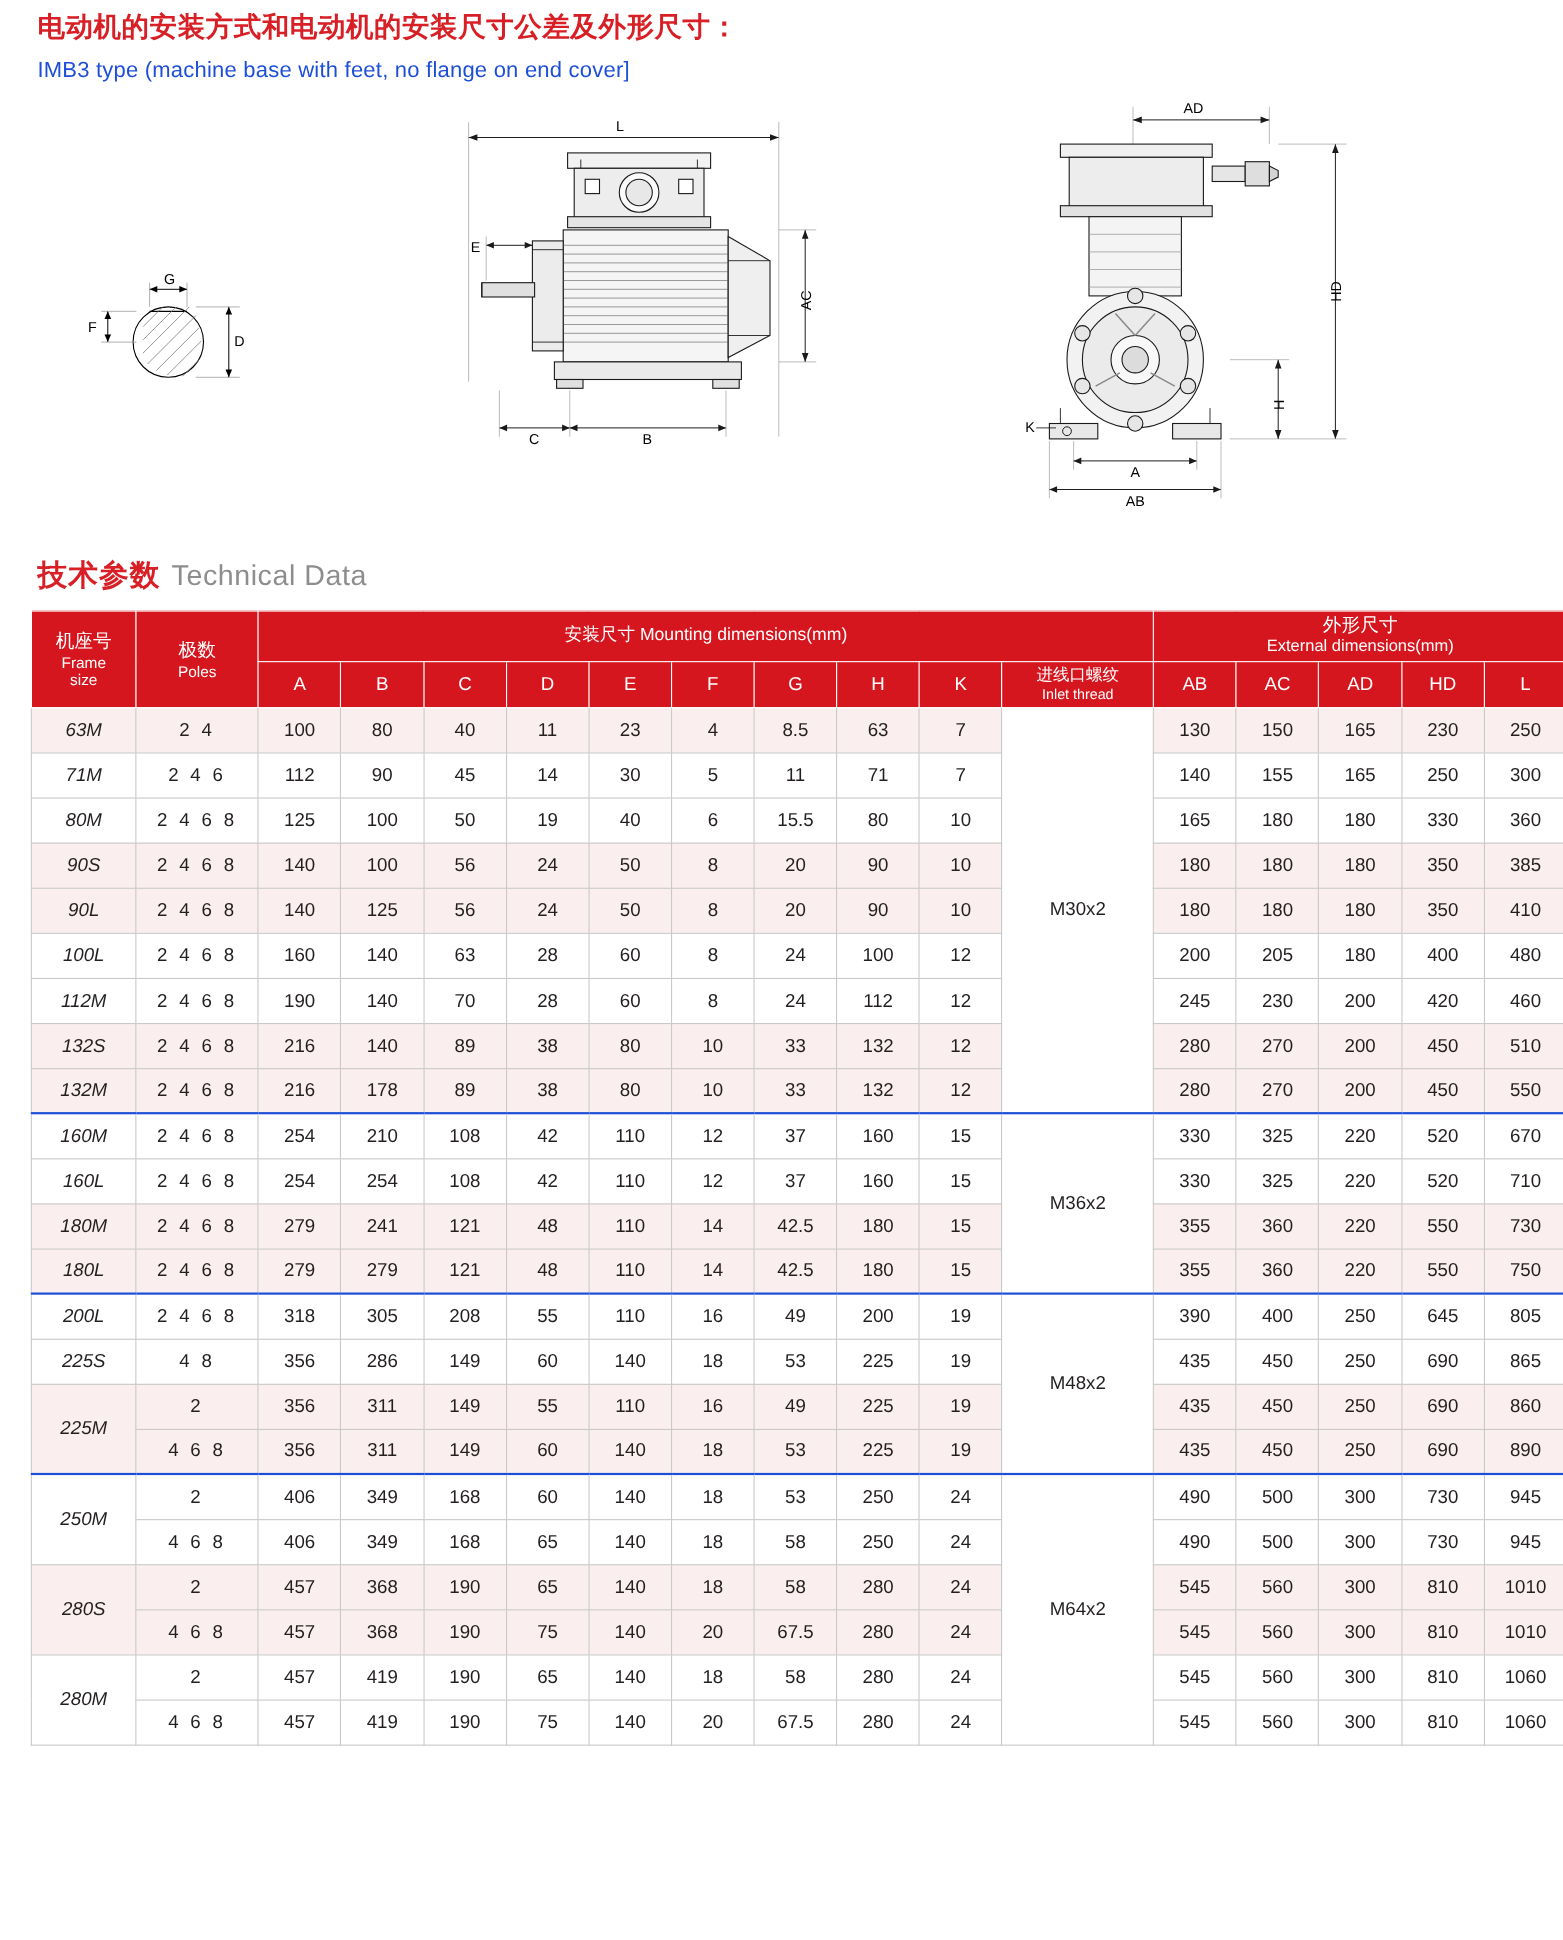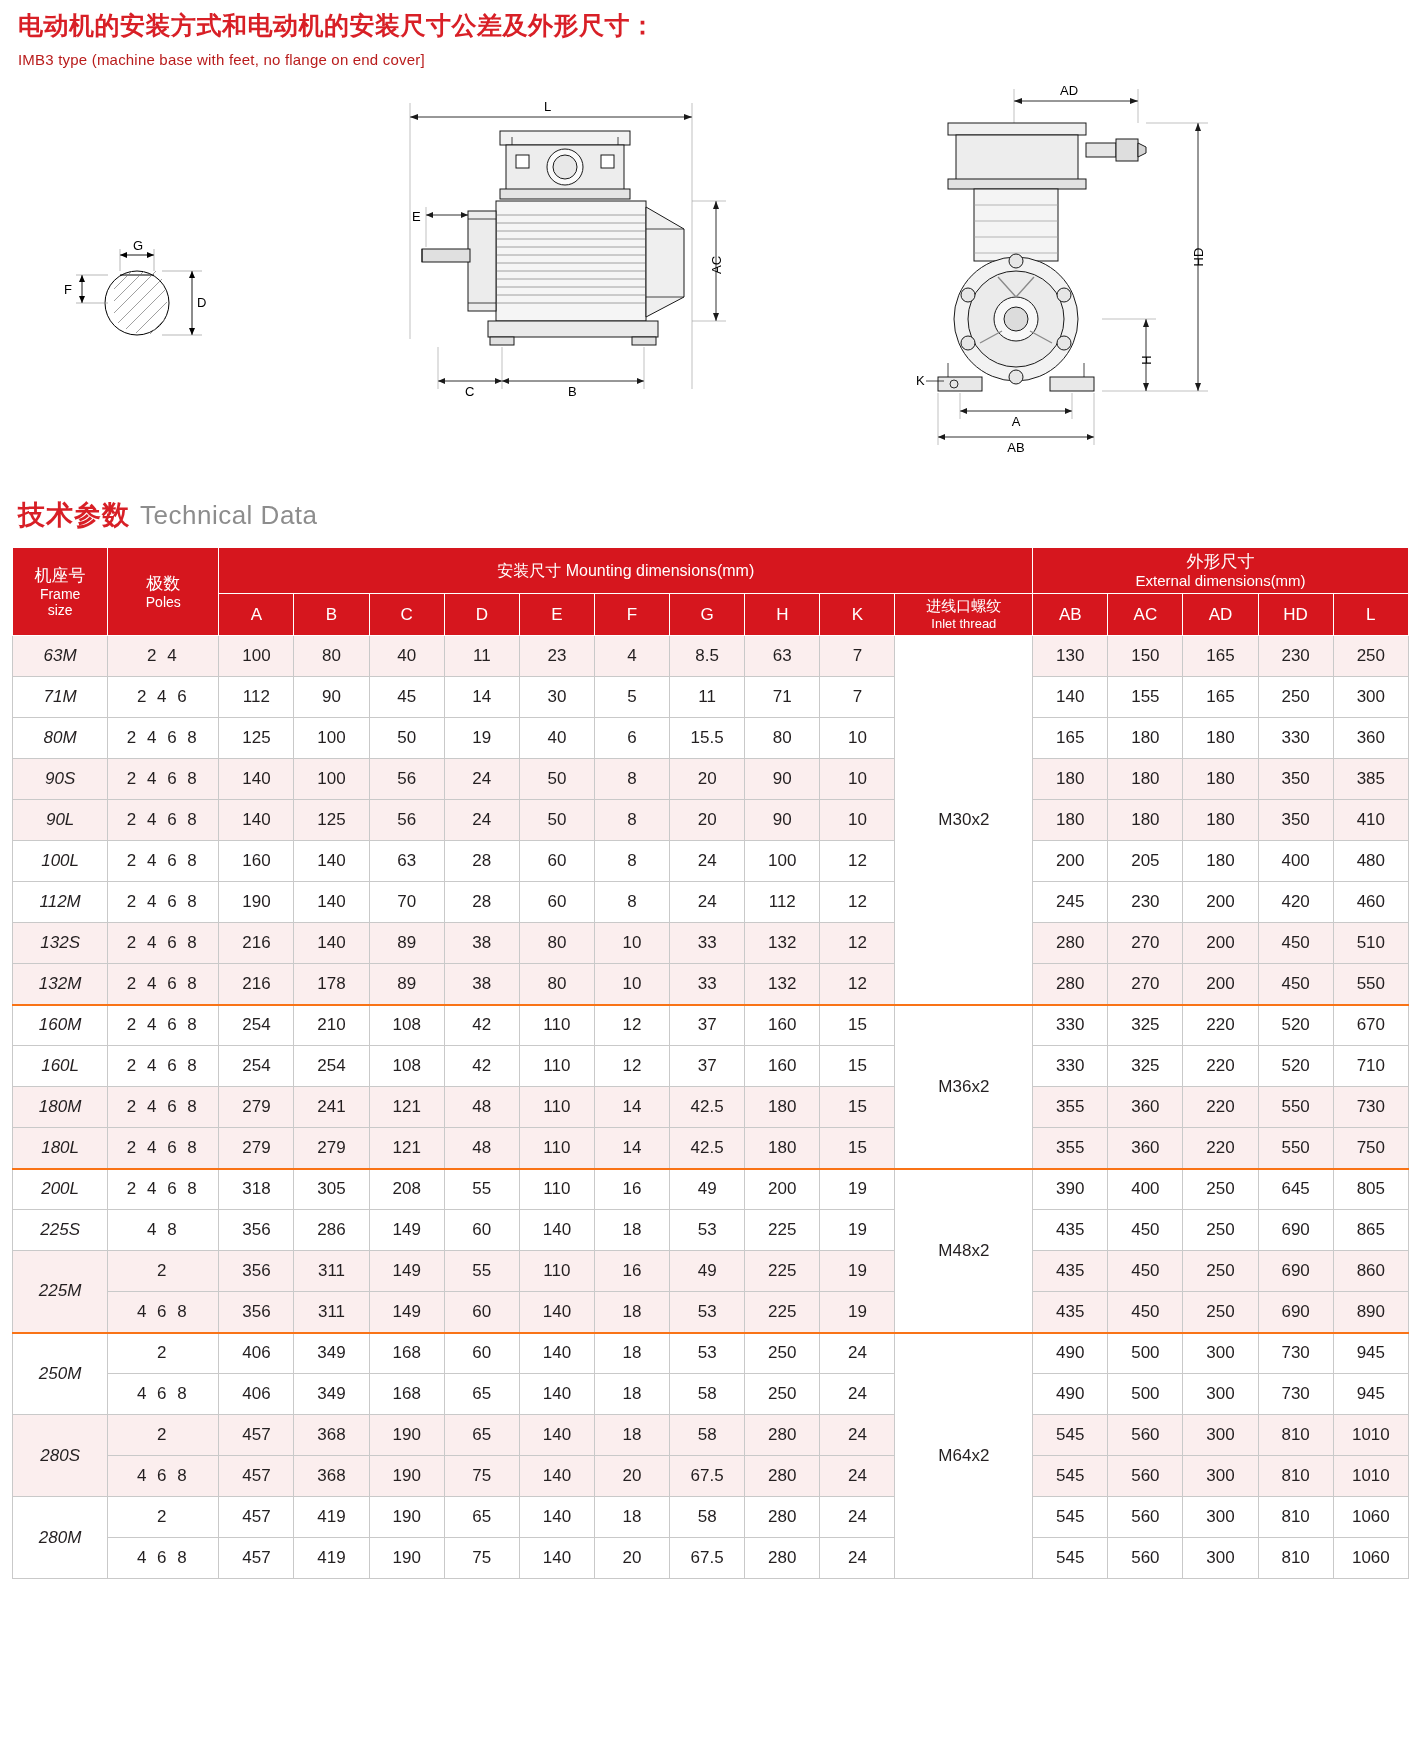--- a/index.html
+++ b/index.html
@@ -6,35 +6,35 @@
   html, body { margin:0; padding:0; }
   body {
     width: 1421px;
     height: 1764px;
     background: #ffffff;
     font-family: "Liberation Sans", "DejaVu Sans", sans-serif;
     color: #231f20;
     position: relative;
     overflow: hidden;
   }
-  .page { position: relative; width:1421px; height:1496px; padding: 0 12px; }
+  .page { position: relative; width:1421px; height:1496px; padding: 0 28px; }
 
   
   .title-block { padding: 8px 0 0 6px; }
   .title-cn {
     color: #d81f26;
     font-weight: bold;
     font-size: 25px;
     line-height: 1.38;
     letter-spacing: 0.5px;
     white-space: nowrap;
   }
   .title-en {
-    color: #b91c1c;
-    font-size: 15px;
+    color: #1d4ed8;
+    font-size: 20px;
     line-height: 1.5;
     margin-top: 6px;
     letter-spacing: 0.2px;
   }
 
   
   .drawings {
     position: relative;
     height: 400px;
     margin-top: 10px;
@@ -82,21 +82,21 @@
   thead .stub .cn { display:block; font-size:17px; }
   thead .stub .en { display:block; font-size:14px; line-height:1.15; }
   thead .thread-h .cn { display:block; font-size:15px; }
   thead .thread-h .en { display:block; font-size:13px; }
 
   tbody td { height: 41px; font-size: 17px; color:#231f20; background:#ffffff; }
   tbody tr.alt td { background: #fbeeee; }
   tbody td.thread { font-size: 17px; background:#ffffff !important; }
   tbody td.frame { font-size: 17px; font-style: italic; }
   tbody td.poles { letter-spacing: 3px; }
-  tbody tr.sep-top td { border-top: 2px solid #f97316; }
+  tbody tr.sep-top td { border-top: 2px solid #1d4ed8; }
 
   
   col.c-frame { width: 90px; }
   col.c-poles { width: 105px; }
   col.c-dim   { width: 71px; }
   col.c-thread{ width: 130px; }
   col.c-ext   { width: 71px; }
 </style>
 </head>
 <body>

